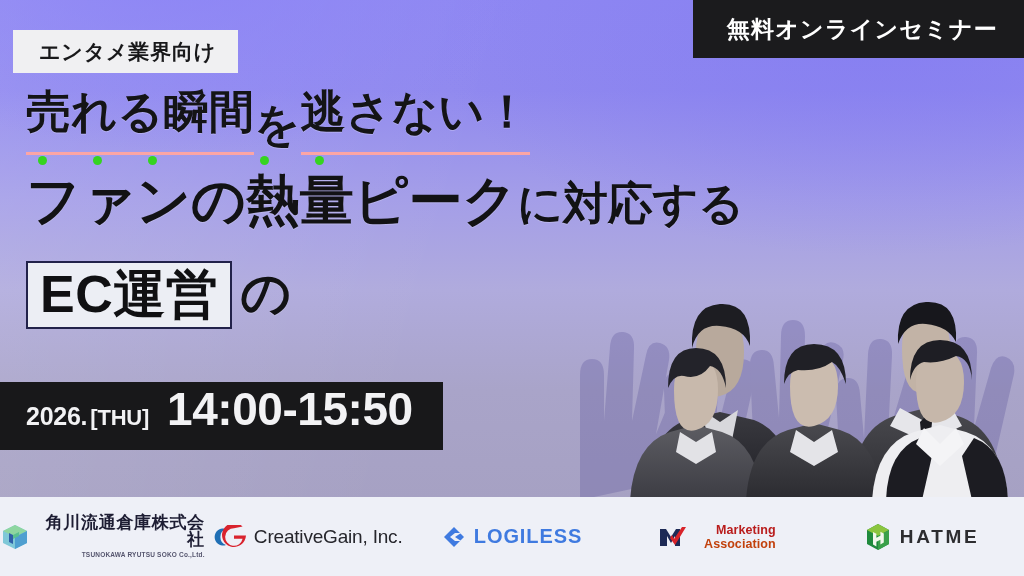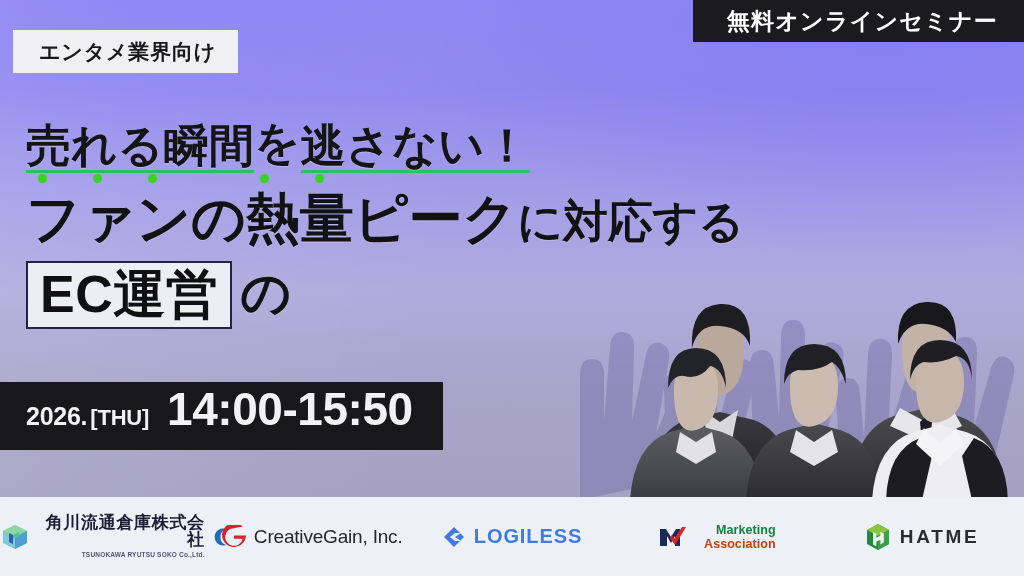--- a/index.html
+++ b/index.html
@@ -33,21 +33,21 @@
       radial-gradient(ellipse 620px 300px at 86% 8%, rgba(128,120,242,.55), rgba(128,120,242,0) 72%),
       linear-gradient(105deg, rgba(255,255,255,.10) 0%, rgba(255,255,255,0) 45%);
   }
   
   .hands { position:absolute; left:560px; top:200px; width:464px; height:300px; opacity:.30; }
   .hands svg { width:100%; height:100%; display:block; }
 
   
   .tag-online {
     position:absolute; right:0; top:0;
-    height:42px; padding:0 26px 0 34px;
+    height:58px; padding:0 26px 0 34px;
     background:#1b1b1d; color:#ffffff;
     display:flex; align-items:center;
     font-size:23px; font-weight:700; letter-spacing:.055em;
     white-space:nowrap;
   }
 
   
   .tag-industry {
     position:absolute; left:0; top:30px;
     height:43px; padding:0 22px 0 26px;
@@ -60,41 +60,41 @@
 
   
   .headline { position:absolute; left:26px; top:88px; width:880px; }
 
   .hl-line1 {
     display:flex; align-items:flex-end;
     font-size:45px; font-weight:700; color:#141416; letter-spacing:.005em;
     line-height:1.06; white-space:nowrap;
     text-shadow:0 1px 0 rgba(255,255,255,.22);
   }
-  .u-seg { border-bottom:3px solid #22c55e; padding-bottom:0;margin-top:34px; }
+  .u-seg { border-bottom:3px solid #fca5a5; padding-bottom:16px; }
   .no-u  { padding-bottom:6px; }
 
   .hl-line2 {
     position:relative;
     margin-top:17px;
     font-size:54px; font-weight:700; color:#121214;
     line-height:1.04; white-space:nowrap; letter-spacing:-.005em;
     text-shadow:0 1px 0 rgba(255,255,255,.20);
   }
   .hl-line2 .sm { font-size:45px; }
   
   .dots { position:absolute; top:-16px; left:2px; width:700px; height:14px; }
   .dots i {
     position:absolute; top:0; width:9px; height:9px;
     border-radius:50%; background:#35d41f; display:block;
   }
 
   .hl-line3 {
     display:flex; align-items:center;
-    margin-top:14px; white-space:nowrap;
+    margin-top:32px; white-space:nowrap;
   }
   .ec-box {
     background:#eceef4; border:2px solid #22224a;
     padding:5px 12px 7px 12px; margin-right:8px;
     font-size:52px; font-weight:700; color:#101012;
     letter-spacing:.01em; line-height:1.0;
   }
   .hl3-no {
     font-size:50px; font-weight:700; color:#121214;
     margin-right:4px; padding-bottom:4px;
@@ -137,21 +137,21 @@
 
   .lg1-txt { display:flex; flex-direction:column; line-height:1; }
   .lg1-main { font-size:17px; font-weight:700; color:#1d1d33; letter-spacing:.04em; }
   .lg1-sub  { font-size:6.5px; font-weight:700; color:#55556e; letter-spacing:.03em; margin-top:4px; }
 
   .lg2-txt { font-size:19px; color:#26262c; letter-spacing:-.01em; }
 
   .lg3-txt { font-size:20px; font-weight:700; color:#3f7ae0; letter-spacing:.045em; }
 
   .lg4-txt { display:flex; flex-direction:column; line-height:1.12; }
-  .lg4-a { font-size:12.5px; font-weight:700; color:#15803d; letter-spacing:.005em;margin-left:20px; }
+  .lg4-a { font-size:12.5px; font-weight:700; color:#b91c1c; letter-spacing:.005em;margin-left:20px; }
   .lg4-b { font-size:12.5px; font-weight:700; color:#c2410c; letter-spacing:.005em; }
 
   .lg5-txt { font-size:19px; font-weight:700; color:#2d2d30; letter-spacing:.14em; }
 </style>
 </head>
 <body>
 
 <div id="banner">
 
   <div class="bg-base"></div>

